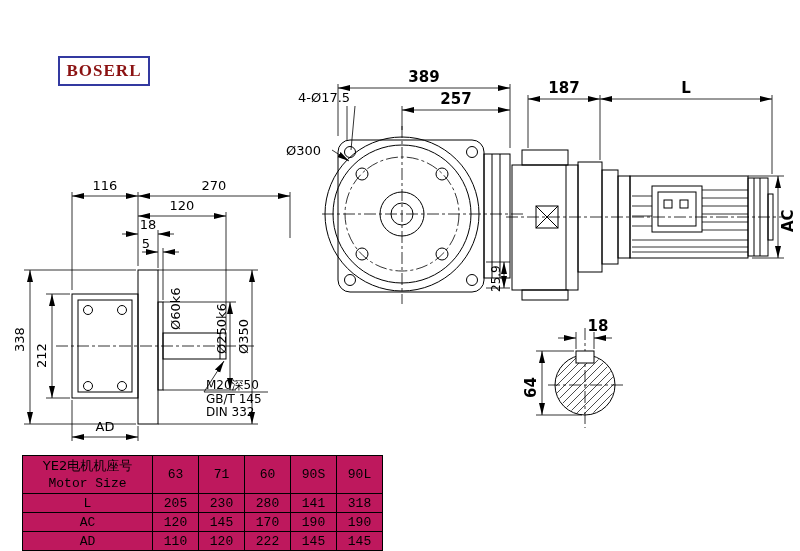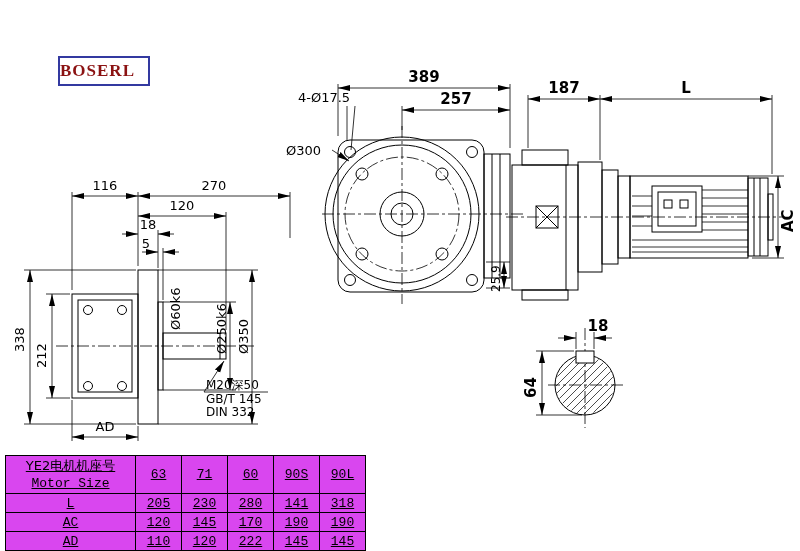--- a/index.html
+++ b/index.html
@@ -1,31 +1,31 @@
 <!DOCTYPE html>
 <html><head>
 <meta charset="utf-8">
 <style>
   html,body{margin:0;padding:0;background:#fff;}
   .page{position:relative;width:800px;height:551px;background:#fff;overflow:hidden;
         font-family:"Liberation Sans",sans-serif;}
   .title{position:absolute;left:8px;top:4px;font-size:24px;font-weight:bold;color:#d40000;
          font-family:"DejaVu Sans",sans-serif;letter-spacing:1px;}
   .logo{position:absolute;left:58px;top:56px;width:88px;height:26px;border:2px solid #3339a0;
-        color:#8b1212;font:bold 17px "Liberation Serif",serif;line-height:26px;
+        color:#8b1212;font:bold 17px "Liberation Serif",serif;text-align:center;line-height:26px;
         letter-spacing:1px;background:#fff;}
   svg.drawing{position:absolute;left:0;top:0;}
   .ln{fill:none;stroke:#000;stroke-width:1;}
   .thin{fill:none;stroke:#000;stroke-width:0.8;}
   .cl{fill:none;stroke:#000;stroke-width:0.8;stroke-dasharray:12 3 3 3;}
   .hat{stroke:#000;stroke-width:0.7;}
   .t{font:13px "DejaVu Sans",sans-serif;fill:#000;}
   .tb{font:bold 15px "DejaVu Sans",sans-serif;fill:#000;}
   .ts{font:12px "DejaVu Sans",sans-serif;fill:#000;}
-  table.dim{position:absolute;left:5px;top:455px;border-collapse:collapse;background:#d946ef;text-decoration:underline;}
+  table.dim{position:absolute;left:22px;top:455px;border-collapse:collapse;background:#be185d;}
   table.dim td{border:1px solid #000;text-align:center;vertical-align:middle;
                font:13px "Liberation Mono",monospace;padding:0;}
   table.dim td.hd{font-family:"DejaVu Sans",sans-serif;}
   .hd-cn{display:block;font-size:13px;line-height:18px;}
   .hd-en{display:block;font:13px "Liberation Mono",monospace;line-height:17px;}
 </style>
 </head>
 <body>
 
 <div class="page">

